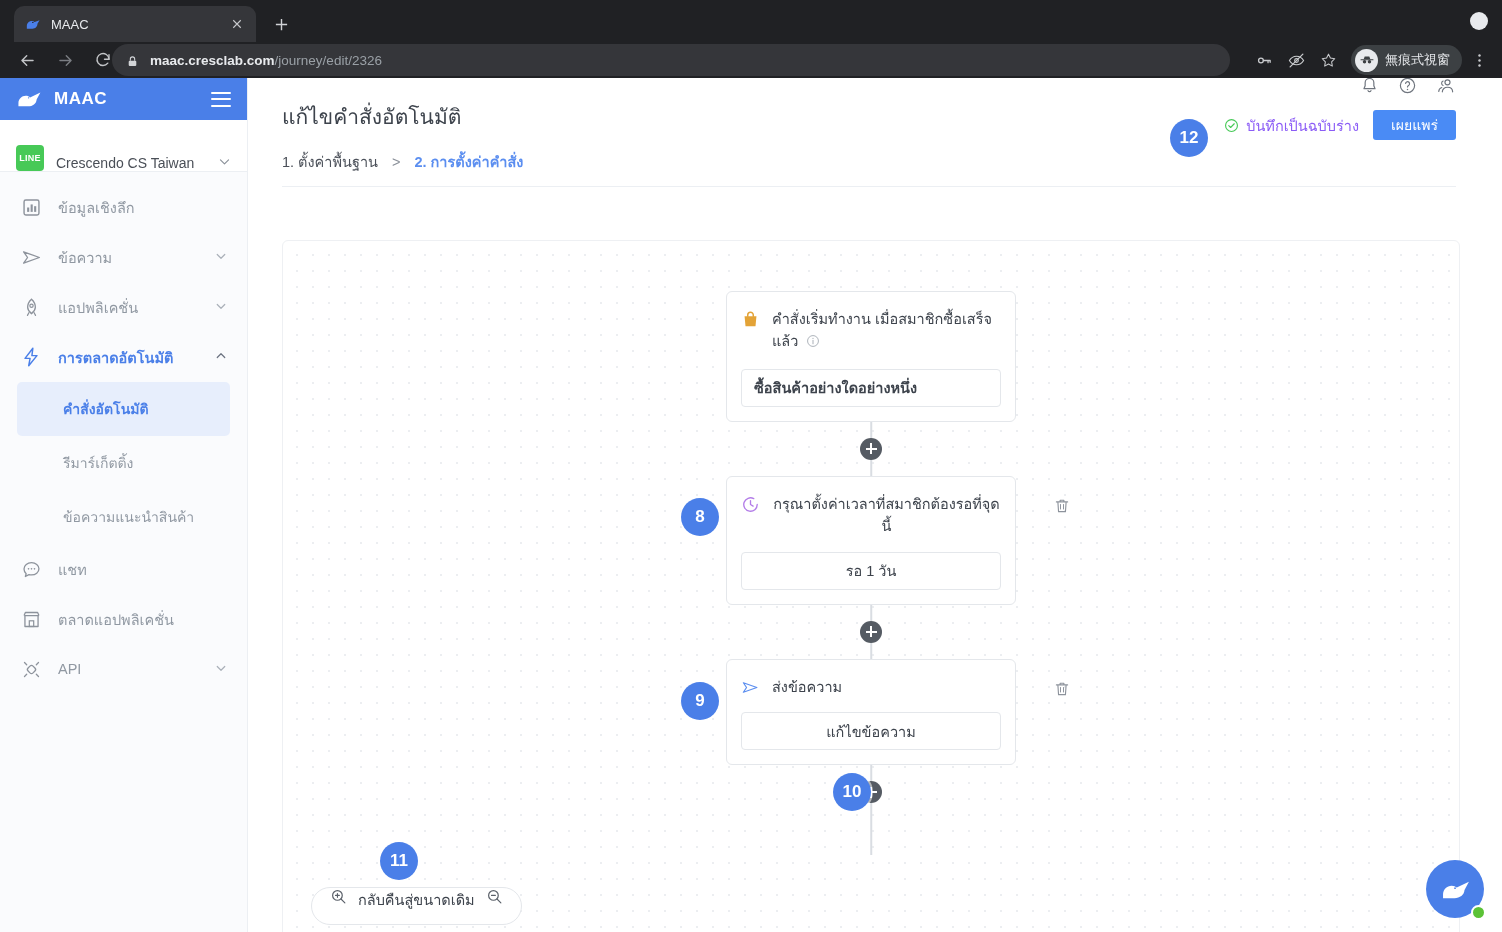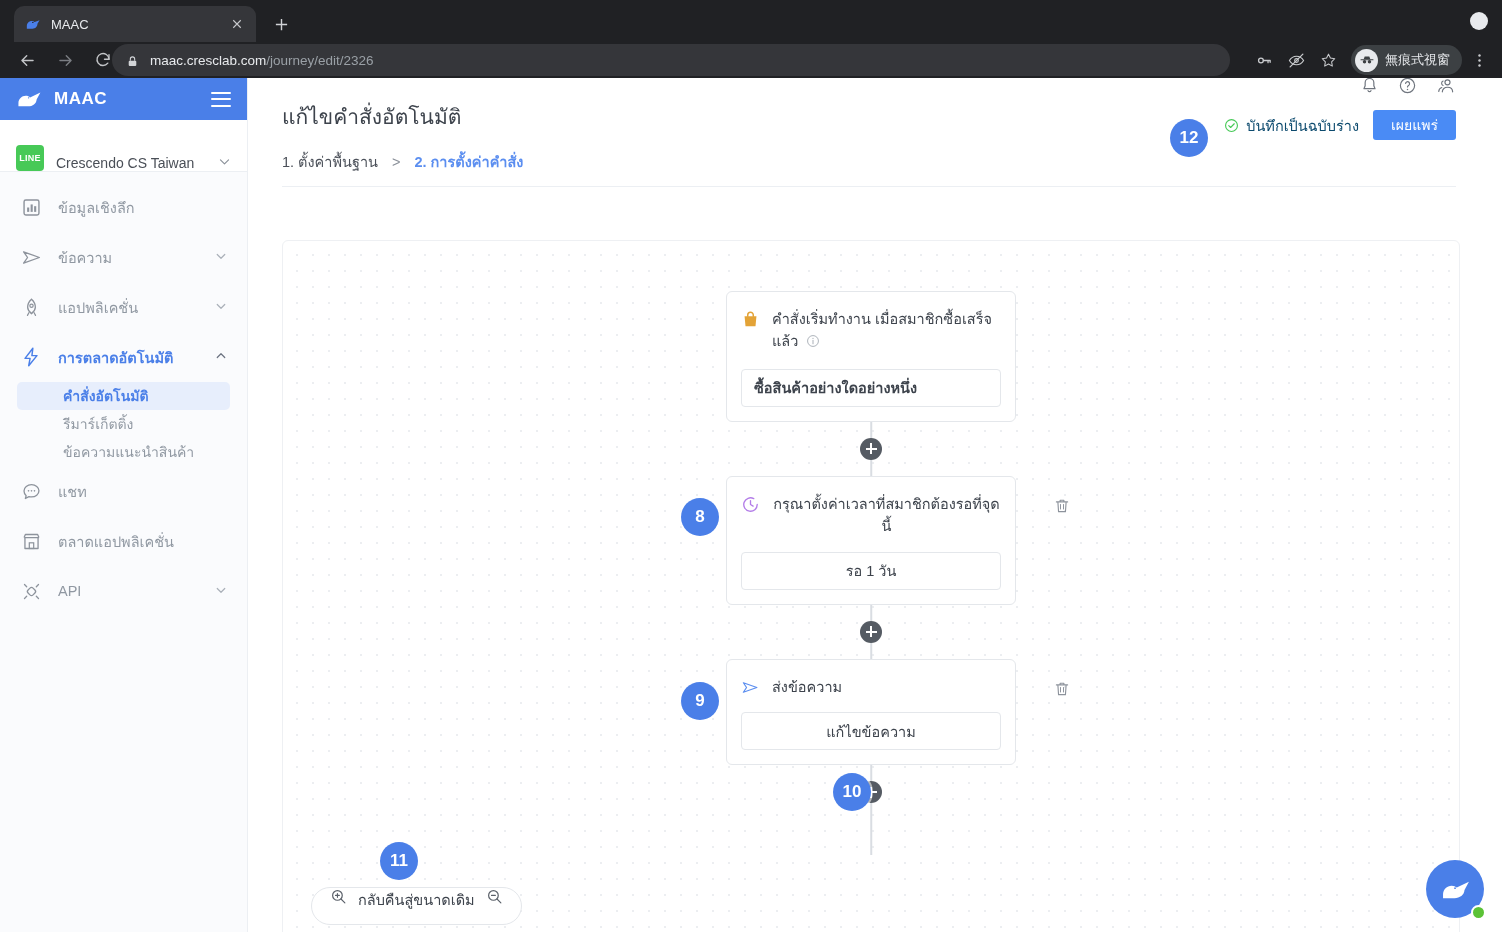--- a/index.html
+++ b/index.html
@@ -29,21 +29,21 @@
 
   .toolbar { position: absolute; top: 42px; left: 0; right: 0; height: 36px; display: flex; align-items: center; }
   .nav-btn { width: 30px; height: 30px; margin-left: 8px; color: #c3c5c8; display: flex; align-items: center; justify-content: center; }
   .nav-btn:first-child { margin-left: 12px; }
   .omnibox {
     position: absolute; left: 112px; top: 44px; height: 32px; right: 272px;
     background: #35363a; border-radius: 16px; display: flex; align-items: center; padding: 0 14px; gap: 11px;
   }
   .lock { width: 13px; height: 13px; flex: none; color: #d2d4d7; }
   .url { font-size: 13.5px; color: #9aa0a6; white-space: nowrap; }
-  .url b { color: #e8eaed; font-weight: 400; }
+  .url b { color: #e8eaed; font-weight: 700; }
   .tb-right { position: absolute; right: 8px; top: 44px; height: 32px; display: flex; align-items: center; gap: 2px; }
   .tb-ico { width: 30px; height: 30px; color: #c9cbce; display: flex; align-items: center; justify-content: center; }
   .incognito-pill {
     height: 30px; background: #3c4043; border-radius: 15px; display: flex; align-items: center;
     gap: 7px; padding: 0 12px 0 4px; margin-left: 6px;
   }
   .incog-avatar { width: 23px; height: 23px; border-radius: 50%; background: #e8eaed; display: flex; align-items: center; justify-content: center; }
   .incognito-pill span { color: #e8eaed; font-size: 13px; white-space: nowrap; }
 
   
@@ -63,38 +63,38 @@
   .acct-caret { color: #8a9099; font-size: 12px; }
 
   .sb-nav { padding-top: 10px; }
   .sb-item { height: 50px; display: flex; align-items: center; padding: 0 20px 0 20px; gap: 16px; cursor: pointer; }
   .sb-icon { width: 22px; height: 22px; flex: none; color: #8d939c; display: flex; align-items: center; justify-content: center; }
   .sb-label { font-size: 14.5px; color: #9098a2; flex: 1; white-space: nowrap; }
   .sb-caret { color: #aab0b9; font-size: 11px; }
   .sb-item.active .sb-label { color: #4a7fe8; font-weight: 600; }
   .sb-item.active .sb-icon { color: #4a7fe8; }
   .sb-item.active .sb-caret { color: #6b7280; }
-  .sb-sub { height: 28px; display: flex; align-items: center; padding-left: 46px; font-size: 14px; color: #9098a2; margin: 0 17px; border-radius: 5px; cursor: pointer; }
+  .sb-sub { height: 54px; display: flex; align-items: center; padding-left: 46px; font-size: 14px; color: #9098a2; margin: 0 17px; border-radius: 5px; cursor: pointer; }
   .sb-sub.active { background: #e7eefc; color: #4a7fe8; font-weight: 600; }
 
   
   .main { flex: 1; position: relative; background: #fff; overflow: hidden; }
   .main-head { padding: 22px 46px 0 34px; position: relative; }
   .page-title { font-size: 21px; color: #3d434c; font-weight: 400; }
   .crumbs { margin-top: 17px; display: flex; align-items: center; gap: 14px; font-size: 14.5px; }
   .crumb { color: #4b5059; font-weight: 400; cursor: pointer; }
   .crumb.sep { color: #8a9099; font-weight: 400; }
   .crumb.active { color: #5b8ef0; font-weight: 600; }
   .head-rule { position: absolute; left: 34px; right: 46px; bottom: -14px; height: 1px; background: #eceff3; }
 
   .head-actions { position: absolute; right: 46px; top: -4px; display: flex; flex-direction: column; align-items: flex-end; gap: 14px; }
   .head-icons { display: flex; gap: 16px; }
   .hd-ico { width: 22px; height: 22px; color: #6f757e; display: flex; align-items: center; justify-content: center; cursor: pointer; }
   .head-btns { display: flex; align-items: center; gap: 14px; }
-  .draft-status { display: flex; align-items: center; gap: 7px; font-size: 14.5px; color: #0c4a6e; }
+  .draft-status { display: flex; align-items: center; gap: 7px; font-size: 14.5px; color: #8b5cf6; }
   .check-ico { width: 15px; height: 15px; color: #47c957; flex: none; }
   .btn-publish { background: #4a8bf5; color: #fff; border: none; border-radius: 3px; height: 30px; padding: 0 18px; font-size: 14px; font-family: inherit; cursor: pointer; }
 
   
   .canvas {
     position: absolute; left: 34px; top: 162px; right: 42px; bottom: -20px;
     background-color: #fff; border: 1px solid #eef0f3; border-radius: 6px;
     background-image: radial-gradient(circle, #eceef1 1.1px, transparent 1.2px);
     background-size: 16px 16px; background-position: 6px 6px;
     overflow: visible;

